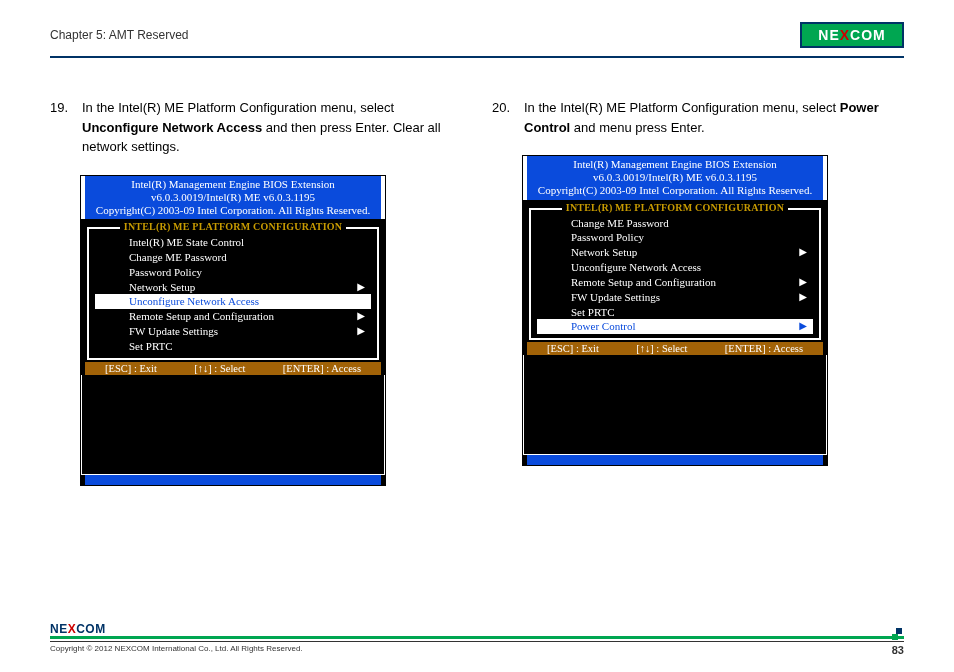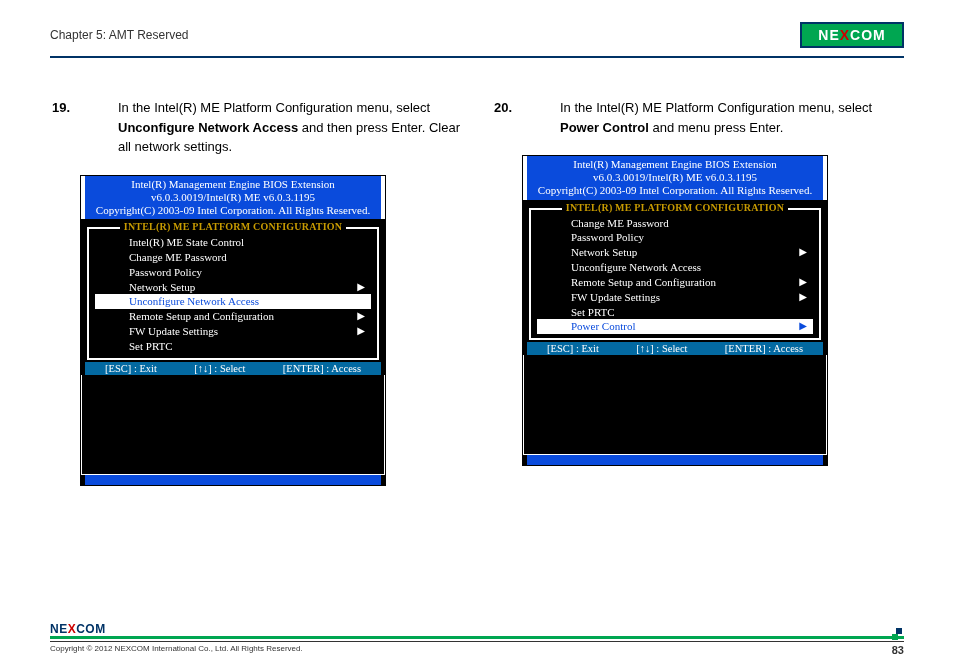--- a/index.html
+++ b/index.html
@@ -6,33 +6,33 @@
   body { width: 954px; height: 672px; background: #fff; font-family: "Segoe UI", Arial, sans-serif; color: #000; font-size: 12px; position: relative; }
   .page { padding: 20px 50px 0 50px; }
   .header { display: flex; justify-content: space-between; align-items: center; height: 30px; }
   .chapter { font-size: 12px; color: #333; }
   .logo-top { width: 104px; height: 26px; background: #00a651; border: 2px solid #003366; display: flex; align-items: center; justify-content: center; color: #fff; font-weight: bold; font-size: 14px; letter-spacing: 1px; }
   .logo-top .x { color: #c00; }
   .hr-top { margin-top: 6px; border: none; border-top: 2px solid #003366; }
   .columns { display: flex; gap: 30px; margin-top: 40px; }
   .col { flex: 1; }
   .step { display: flex; gap: 10px; font-size: 13px; line-height: 1.5; margin-bottom: 18px; }
-  .step-num { flex: 0 0 22px; text-align: center; font-weight: bold; }
-  .step-text { flex: 1; margin-left: 36px; }
+  .step-num { flex: 0 0 22px; text-align: left; }
+  .step-text { flex: 1; }
   .bold { font-weight: bold; }
   .bios { background: #000; color: #fff; font-family: "Times New Roman", serif; font-size: 11px; margin: 0 0 0 30px; width: 306px; border: 1px solid #000; }
   .bios-bluebar { background: #0a4bdc; color: #fff; text-align: center; padding: 2px 4px; line-height: 1.2; border-left: 4px solid #fff; border-right: 4px solid #fff; }
   .bios-inner { padding: 4px 6px 2px 6px; position: relative; }
   .bios-box { border: 2px double #fff; position: relative; padding: 6px 0 4px 0; margin-top: 4px; }
   .bios-legend { position: absolute; top: -8px; left: 0; right: 0; text-align: center; background: transparent; color: #c89b00; font-weight: bold; font-size: 10px; letter-spacing: 0.2px; }
   .bios-legend span { background: #000; padding: 0 4px; }
   .menu-item { display: flex; justify-content: space-between; padding: 0 12px 0 40px; line-height: 1.35; }
   .menu-item.selected { background: #fff; color: #0a4bdc; margin: 0 6px; padding-left: 34px; padding-right: 6px; }
   .arrow { font-size: 10px; }
-  .bios-nav { background: #0369a1; color: #fff; display: flex; justify-content: space-between; padding: 1px 20px; font-size: 10.5px; border-left: 4px solid #000; border-right: 4px solid #000; }
+  .bios-nav { background: #a16207; color: #fff; display: flex; justify-content: space-between; padding: 1px 20px; font-size: 10.5px; border-left: 4px solid #000; border-right: 4px solid #000; }
   .bios-bottom-black { height: 100px; border: 1px solid #fff; border-top: none; margin: 0; }
   .bios-bottom-blue { height: 10px; background: #0a4bdc; border-left: 4px solid #000; border-right: 4px solid #000; }
   .footer { position: absolute; bottom: 16px; left: 50px; right: 50px; }
   .hr-bot-green { border: none; border-top: 3px solid #00a651; margin-bottom: 2px; }
   .hr-bot-line { border: none; border-top: 1px solid #333; }
   .footer-row { display: flex; justify-content: space-between; margin-top: 2px; font-size: 8px; color: #333; }
   .footer-logo { font-weight: bold; font-size: 12px; color: #003366; letter-spacing: 0.5px; }
   .footer-logo .x { color: #c00; }
   .page-num { font-size: 11px; font-weight: bold; }
   .sq { position: absolute; right: 48px; bottom: 30px; width: 14px; height: 14px; }

